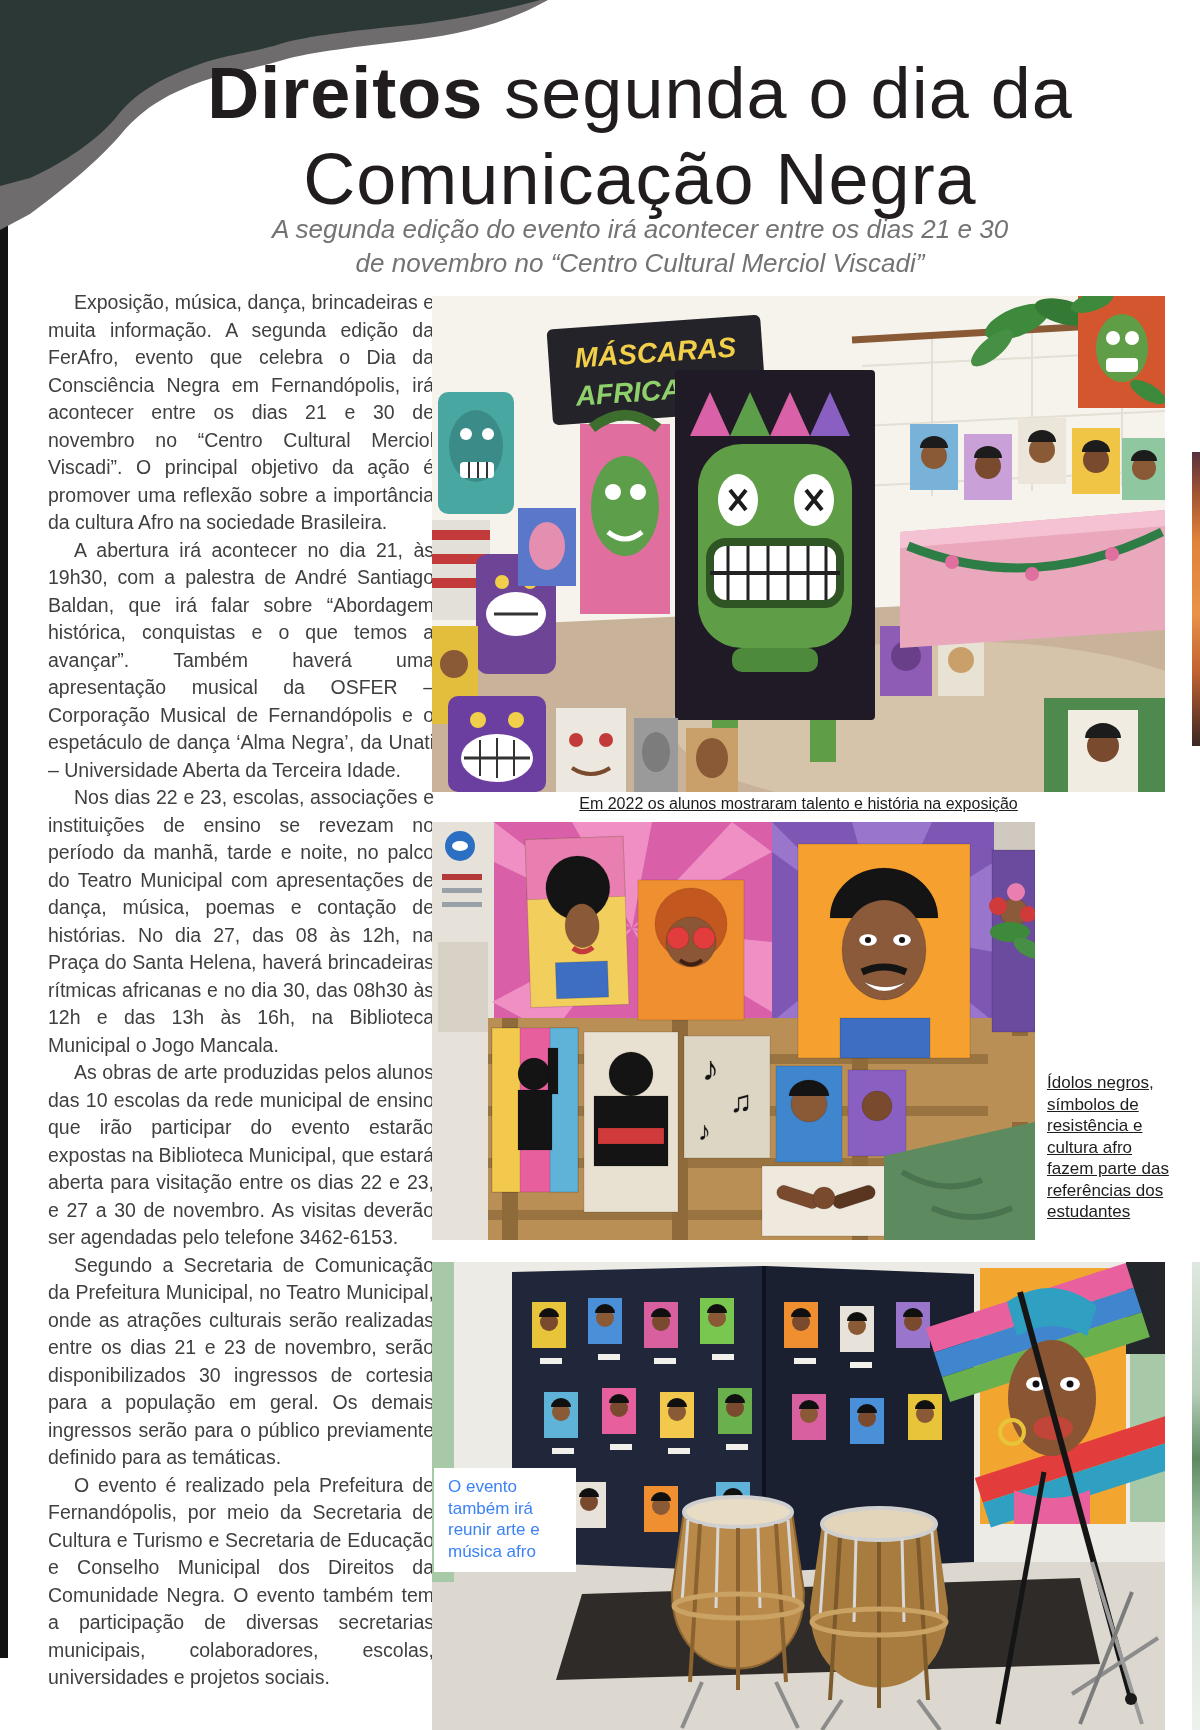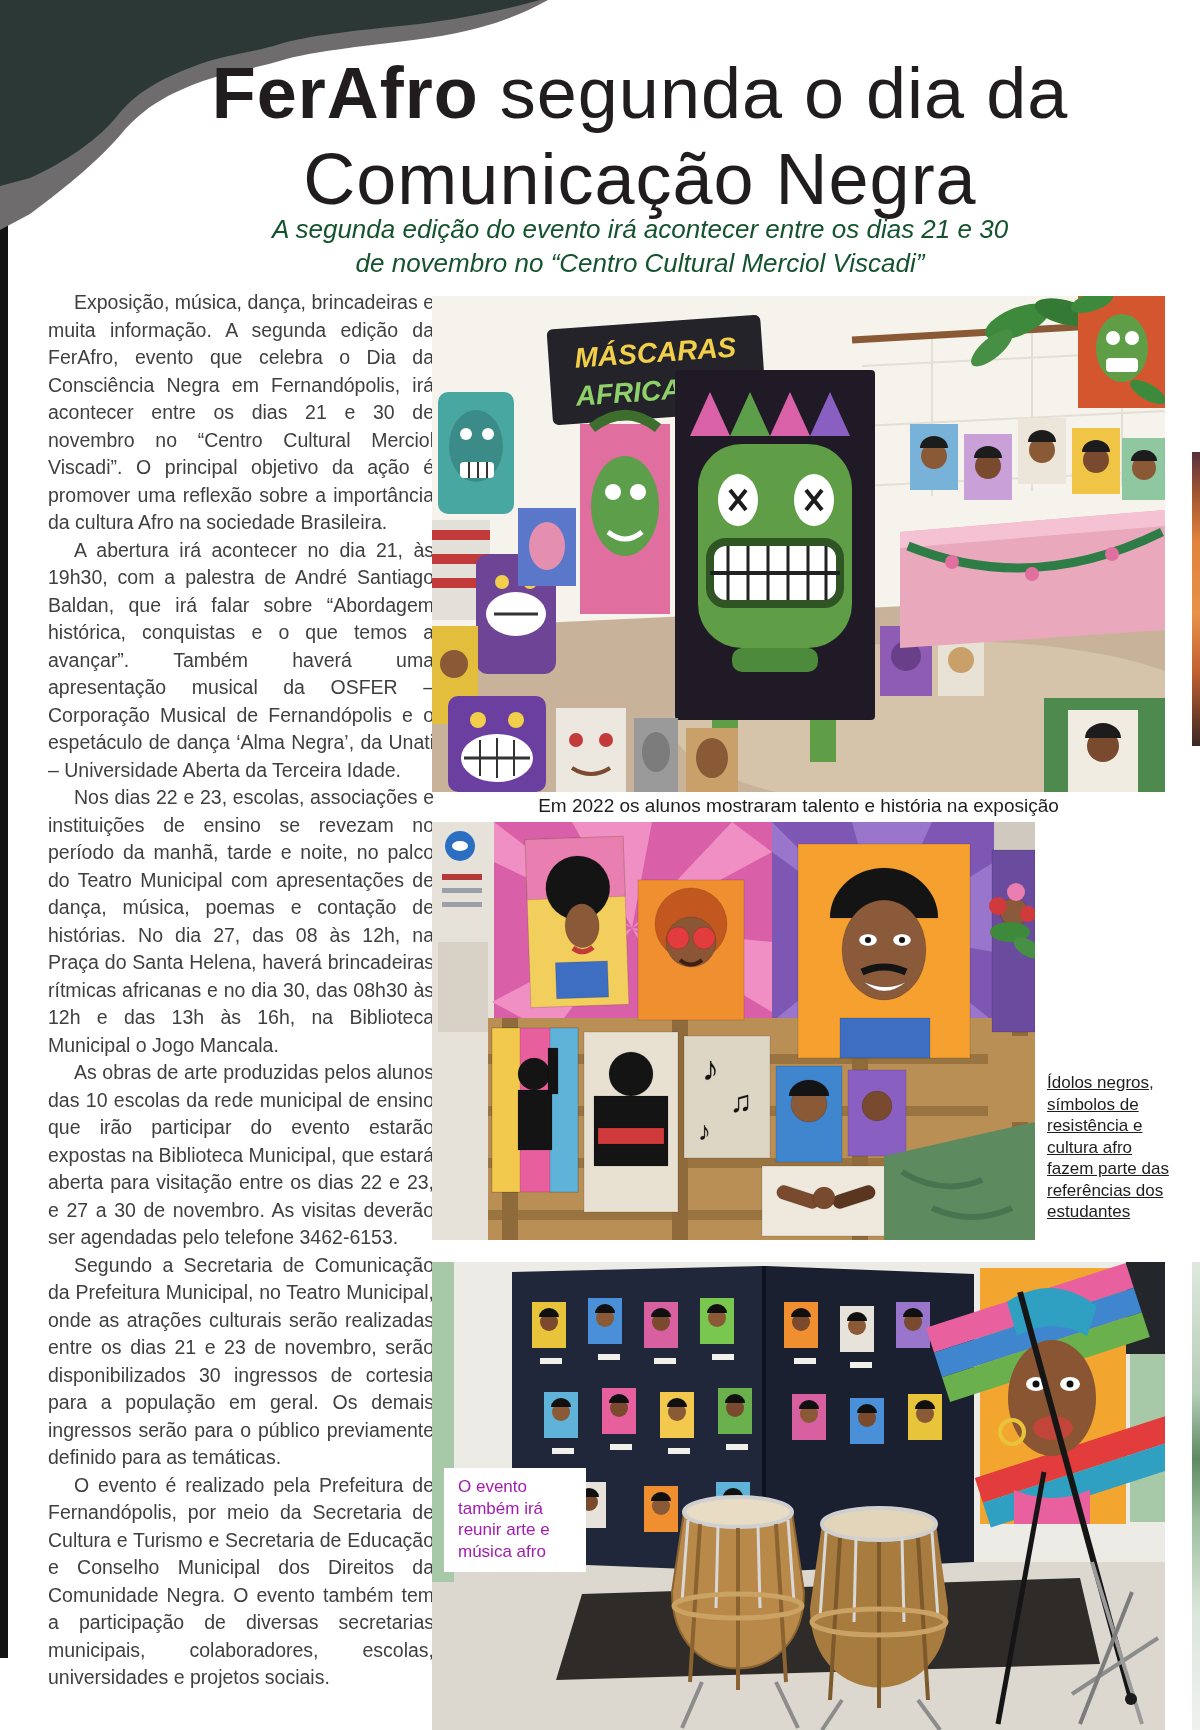--- a/index.html
+++ b/index.html
@@ -15,46 +15,46 @@
   
   .title{
     position:absolute;left:90px;top:50px;width:1100px;text-align:center;
     font-size:72px;line-height:86px;color:#211d1e;letter-spacing:1px;
   }
   .title .b{font-weight:bold;}
   .title .r{font-weight:normal;}
   
   .subtitle{
     position:absolute;left:90px;top:212px;width:1100px;text-align:center;
-    font-style:italic;font-size:26px;line-height:34px;color:#14532d;
+    font-style:italic;font-size:26px;line-height:34px;color:#737373;
   }
   
   .bodycol{
     position:absolute;left:48px;top:289px;width:386px;
     font-size:19.5px;line-height:27.5px;color:#3f3f3f;text-align:justify;
   }
   .bodycol p{margin:0;text-indent:26px;}
   
   .photo{position:absolute;overflow:hidden;background:#eee;}
   .photo svg{display:block;}
   #photo1{left:432px;top:296px;width:733px;height:496px;}
   #photo2{left:432px;top:822px;width:603px;height:418px;}
   #photo3{left:432px;top:1262px;width:733px;height:468px;}
   .cap1{
     position:absolute;left:432px;top:795px;width:733px;text-align:center;
-    font-size:19px;color:#1d1d1d;
+    font-size:16px;color:#1d1d1d;text-decoration:underline;
   }
   .cap2{
     position:absolute;left:1047px;top:1072px;width:122px;
     font-size:17px;line-height:21.5px;color:#1d1d1d;text-decoration:underline;
   }
   .cap3{
-    position:absolute;left:444px;top:1468px;width:142px;background:#ffffff;
+    position:absolute;left:434px;top:1468px;width:142px;background:#ffffff;
     padding:8px 0 10px 14px;box-sizing:border-box;
-    font-size:17px;line-height:21.5px;color:#a21caf;
+    font-size:17px;line-height:21.5px;color:#3b82f6;
   }
   
   .sliver{position:absolute;width:8px;left:1192px;}
   .sliver1{top:452px;height:294px;
     background:linear-gradient(#58303e 0%,#a05532 14%,#e0823a 30%,#e8924a 55%,#c06030 75%,#3a2824 100%);}
   .sliver2{top:1262px;height:468px;
     background:linear-gradient(#dfe8df 0%,#b5cdb8 28%,#5e8a62 42%,#9cbf9f 55%,#dce6dc 75%,#eef2ee 100%);}
 </style>
 </head>
 <body>
@@ -64,21 +64,21 @@
   <div class="left-bar"></div>
 
   <div class="swoosh">
     <svg width="700" height="260" viewBox="0 0 700 260">
       <path d="M0,0 H548 C498,28 448,36 405,41 C363,46 310,52 283,60 C258,68 228,72 203,81 C170,93 145,106 122,133 C101,158 68,186 30,214 L0,230 Z" fill="#6e6c6d"></path>
       <path d="M0,0 H540 C490,14 440,22 400,26 C360,30 305,36 280,44 C255,52 225,55 200,64 C168,76 140,88 118,115 C98,140 65,162 30,178 L0,186 Z" fill="#2c3836"></path>
     </svg>
   </div>
 
   <div class="title">
-    <span class="b">FerAfro</span><span class="r"> segunda o dia da</span><br>
+    <span class="b">Direitos</span><span class="r"> segunda o dia da</span><br>
     <span class="r">Comunicação Negra</span>
   </div>
 
   <div class="subtitle">
     <span>A segunda edição do evento irá acontecer entre os dias 21 e 30</span><br>
     <span>de novembro no “Centro Cultural Merciol Viscadi”</span>
   </div>
 
   <div class="bodycol">
     <p>Exposição, música, dança, brincadeiras e muita informação. A segunda edição da FerAfro, evento que celebra o Dia da Consciência Negra em Fernandópolis, irá acontecer entre os dias 21 e 30 de novembro no “Centro Cultural Merciol Viscadi”. O principal objetivo da ação é promover uma reflexão sobre a importância da cultura Afro na sociedade Brasileira.</p>

